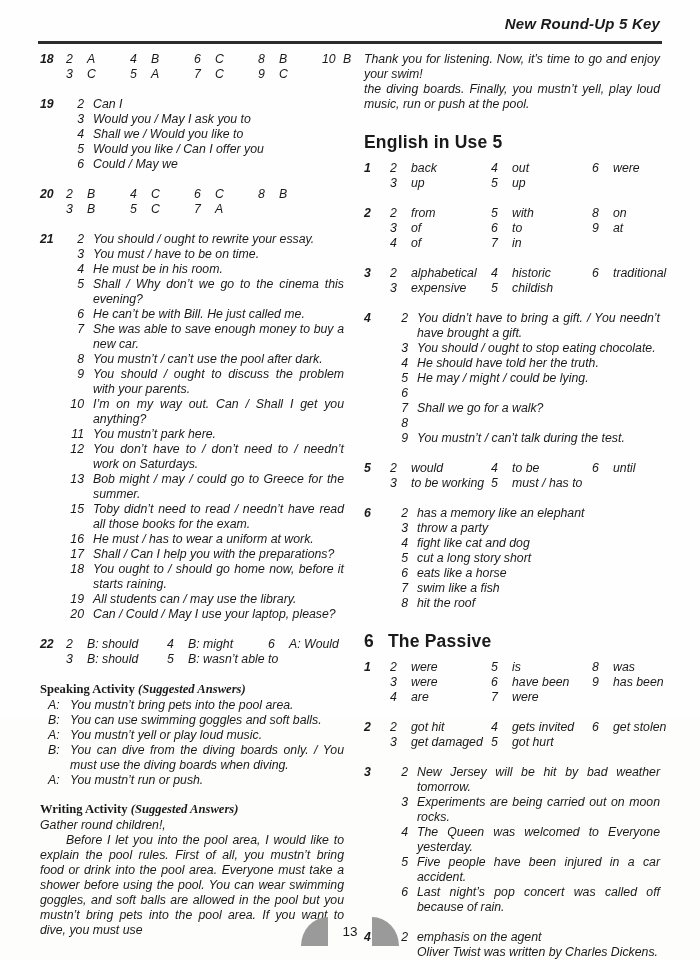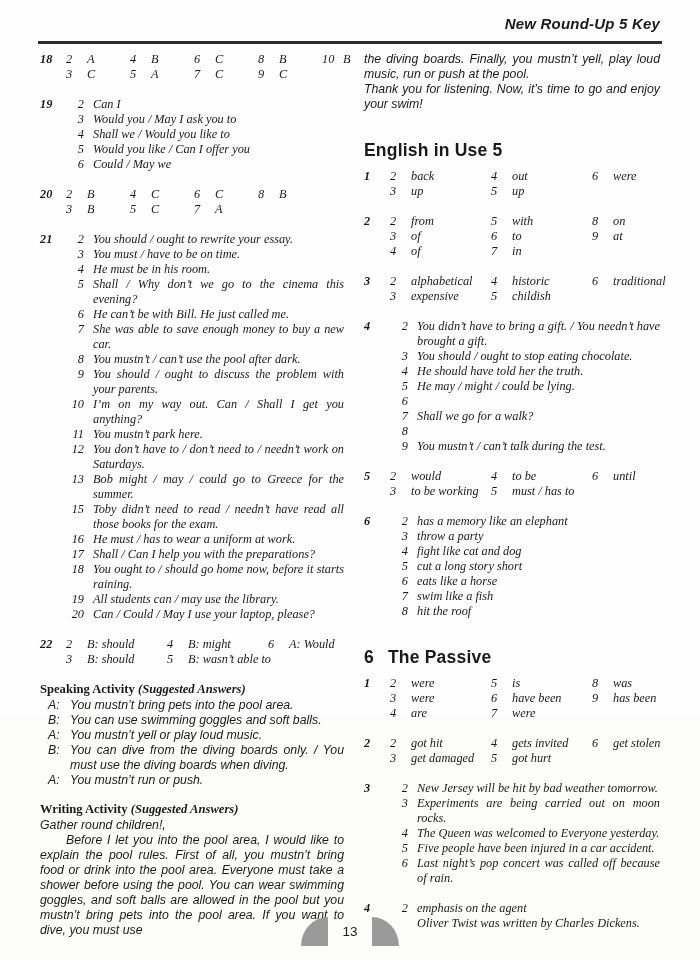--- a/index.html
+++ b/index.html
@@ -22,28 +22,28 @@
   
   .columns{
     position:absolute;top:52px;left:40px;display:flex;gap:20px;
     font-size:12.3px;line-height:15px;font-style:italic;
   }
   .col-left{width:304px;}
   .col-right{width:296px;}
 
   h2.section-heading{
     font-size:17.5px;line-height:20px;font-weight:700;font-style:normal;
-    margin:28px 0 9px;letter-spacing:.2px;
+    margin:20px 0 9px;letter-spacing:.2px;
   }
   h2.section-heading .h-num{margin-right:14px;}
 
   .para{text-align:justify;margin:0;}
 
   
-  .ex{display:flex;margin:0 0 15px;font-family:Liberation Serif, serif;}
+  .ex{display:flex;margin:0 0 15px;}
   .ex-num{flex:0 0 26px;font-weight:700;}
   .grid{display:flex;flex:1;min-width:0;}
   .gcol{min-width:97px;padding-right:4px;}
   .grid.tight .gcol{min-width:60px;}
   .grow{display:flex;white-space:nowrap;}
   .grow .n{flex:0 0 21px;}
   .list{flex:1;min-width:0;}
   .li{display:flex;}
   .li .n{flex:0 0 18px;text-align:right;margin-right:9px;}
   .li .t{flex:1;text-align:justify;}
@@ -326,22 +326,22 @@
             <span class="t">You mustn’t run or push.</span>
           </div>
         </section>
         <section class="activity">
           <div class="act-head"><span class="act-title">Writing Activity</span> <span class="act-sub">(Suggested Answers)</span></div>
           <div class="wpara">Gather round children!,</div>
           <div class="wpara indent">Before I let you into the pool area, I would like to explain the pool rules. First of all, you mustn’t bring food or drink into the pool area. Everyone must take a shower before using the pool. You can wear swimming goggles, and soft balls are allowed in the pool but you mustn’t bring pets into the pool area. If you want to dive, you must use</div>
         </section>
       </div>
     <div class="col-right" id="col-right">
+        <div class="para">Thank you for listening. Now, it’s time to go and enjoy your swim!</div>
         <div class="para">the diving boards. Finally, you mustn’t yell, play loud music, run or push at the pool.</div>
-        <div class="para">Thank you for listening. Now, it’s time to go and enjoy your swim!</div>
         <h2 class="section-heading"><span class="h-text">English in Use 5</span></h2>
         <div class="ex">
           <span class="ex-num">1</span>
           <div class="grid">
             <div class="gcol">
               <div class="grow">
                 <span class="n">2</span>
                 <span class="a">back</span>
               </div>
               <div class="grow">

